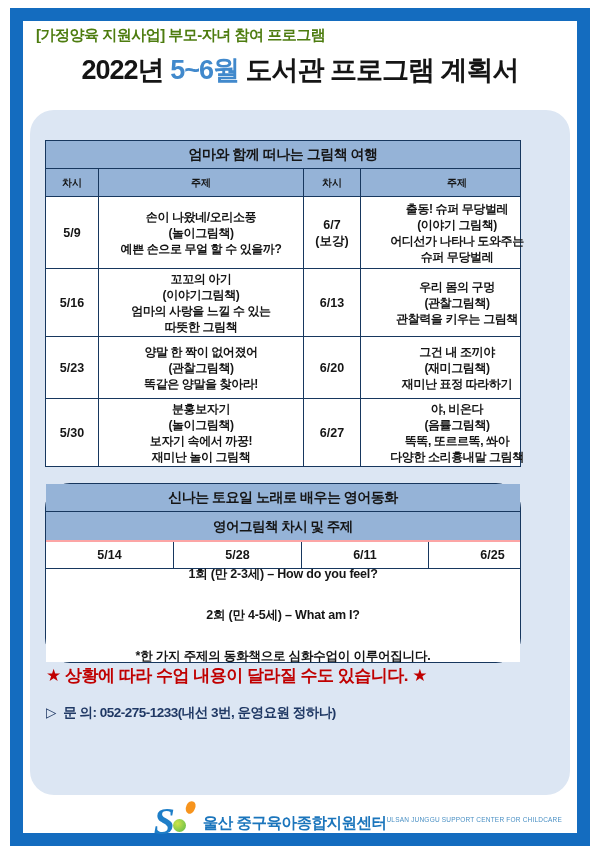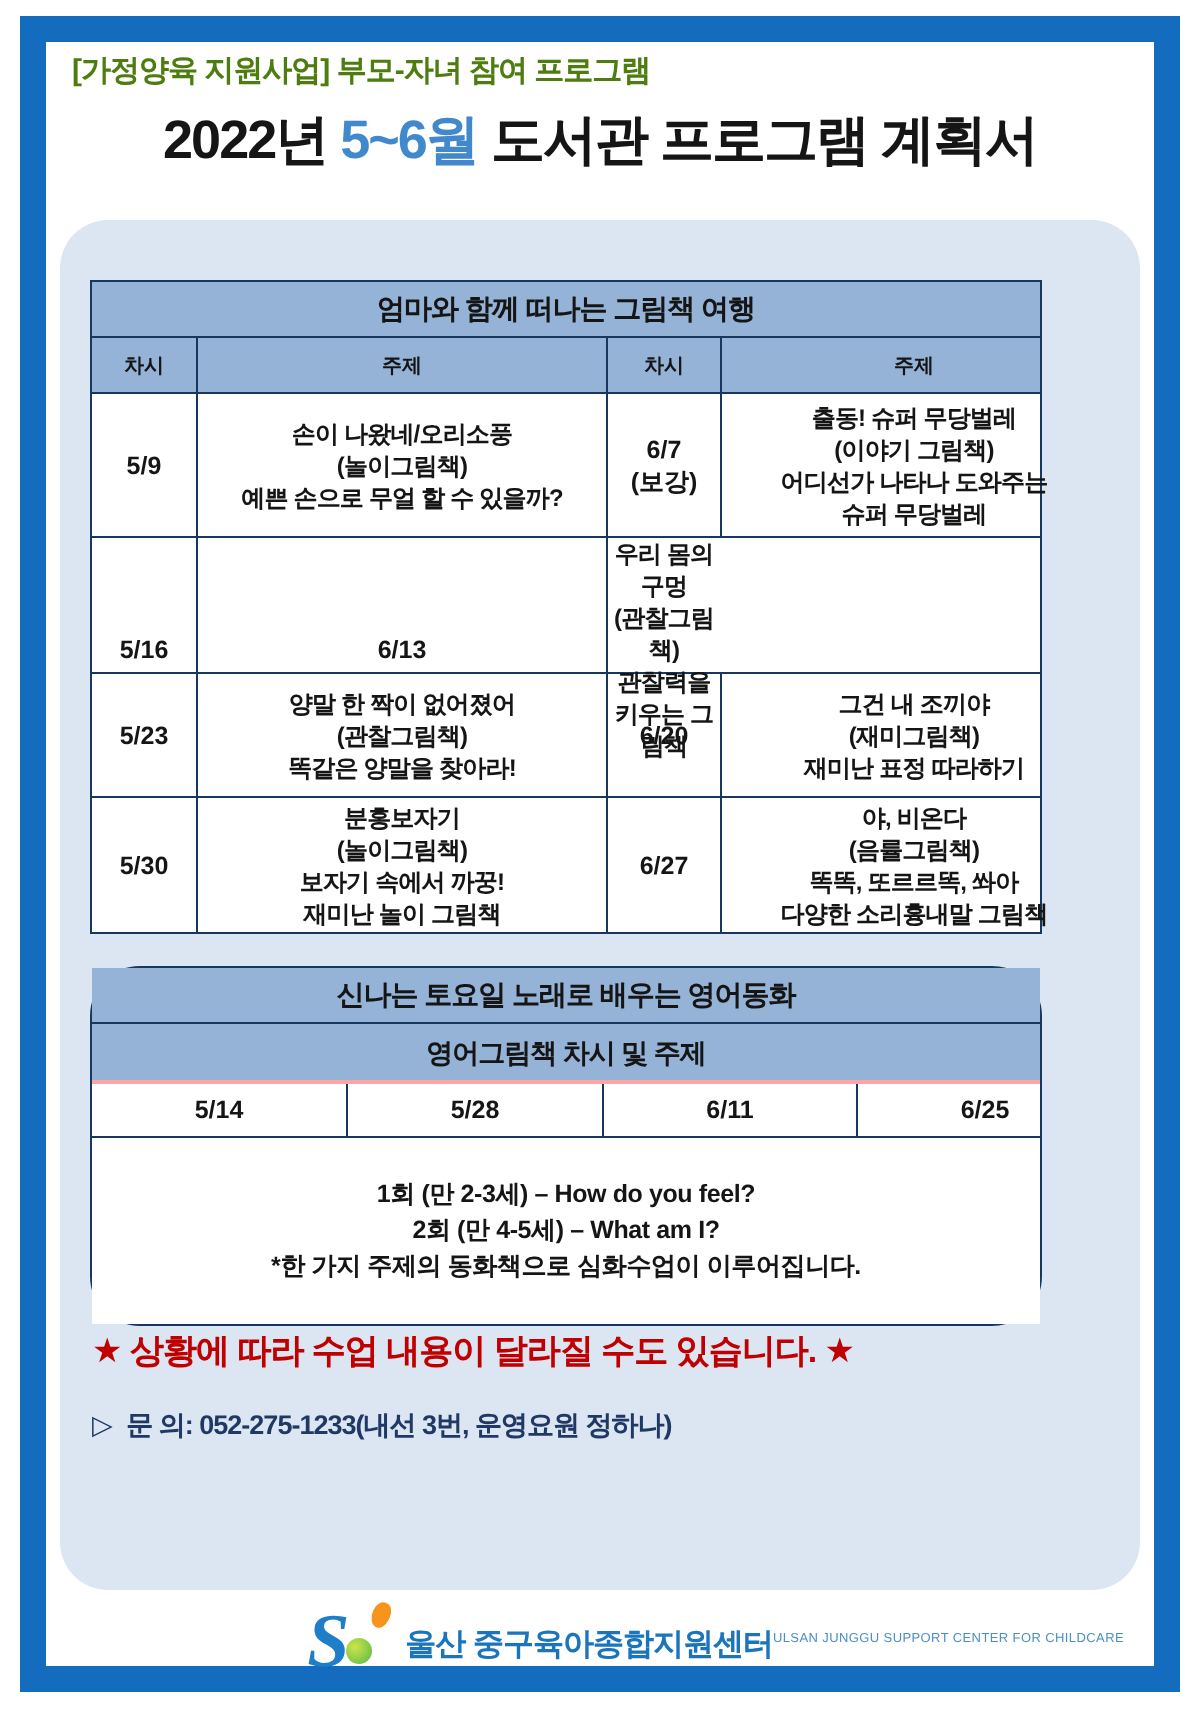--- a/index.html
+++ b/index.html
@@ -36,21 +36,21 @@
   .c:first-child { border-left:none; }
   .ch { font-weight:bold; font-size:10px; }
   .date { font-weight:bold; font-size:12.5px; white-space:pre-line; line-height:16px; }
   .topic { font-weight:bold; font-size:12px; line-height:16px; white-space:pre-line;
            letter-spacing:-0.4px; }
 
   .d-row { display:grid; grid-template-columns:127px 128px 127px 128px;
            border-top:2px solid #fca5a5; height:28px; background:#fff; }
   .d-row .c { font-weight:bold; font-size:12.5px; }
   .t2-content { border-top:1px solid #17375e; height:94px; background:#fff;
-                display:flex; flex-direction:column; justify-content:center; gap:1px;
+                display:flex; flex-direction:column; justify-content:center; gap:24px;
                 text-align:center; font-weight:bold; font-size:12.5px; letter-spacing:-0.2px; }
 
   .warning { position:absolute; left:46px; top:664px; color:var(--warn,#c00000);
              font-weight:bold; font-size:17px; letter-spacing:-0.5px; }
   .contact { position:absolute; left:46px; top:704px; color:#1f3864;
              font-weight:bold; font-size:13.5px; letter-spacing:-0.5px; }
   .contact .tri { font-weight:normal; margin-right:4px; }
 
   .logo { position:absolute; top:801px; right:38px; display:flex; align-items:center; gap:7px; }
   .logo-mark { position:relative; width:42px; height:44px; }
@@ -96,20 +96,24 @@
 예쁜 손으로 무얼 할 수 있을까?</div>
       <div class="c date">6/7
 (보강)</div>
       <div class="c topic">출동! 슈퍼 무당벌레
 (이야기 그림책)
 어디선가 나타나 도와주는
 슈퍼 무당벌레</div>
     </div>
     <div class="t-row" style="height:68px">
       <div class="c date">5/16</div>
+      <div class="c topic">꼬꼬의 아기
+(이야기그림책)
+엄마의 사랑을 느낄 수 있는
+따뜻한 그림책</div>
       <div class="c date">6/13</div>
       <div class="c topic">우리 몸의 구멍
 (관찰그림책)
 관찰력을 키우는 그림책</div>
     </div>
     <div class="t-row" style="height:62px">
       <div class="c date">5/23</div>
       <div class="c topic">양말 한 짝이 없어졌어
 (관찰그림책)
 똑같은 양말을 찾아라!</div>

